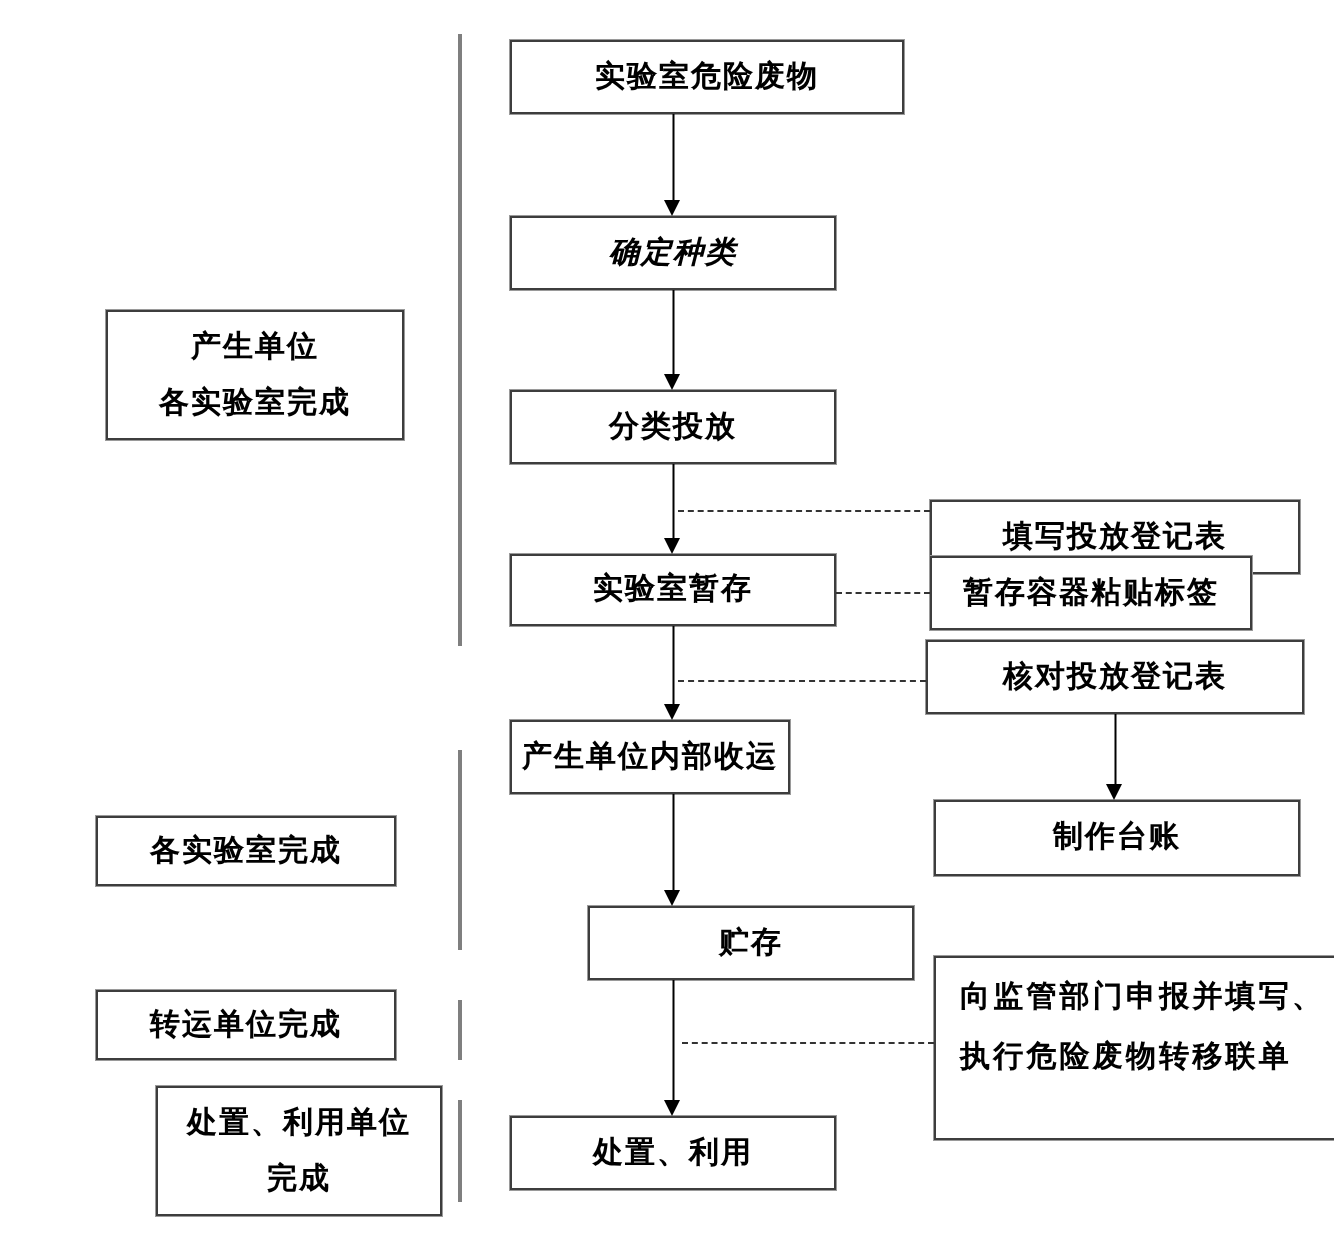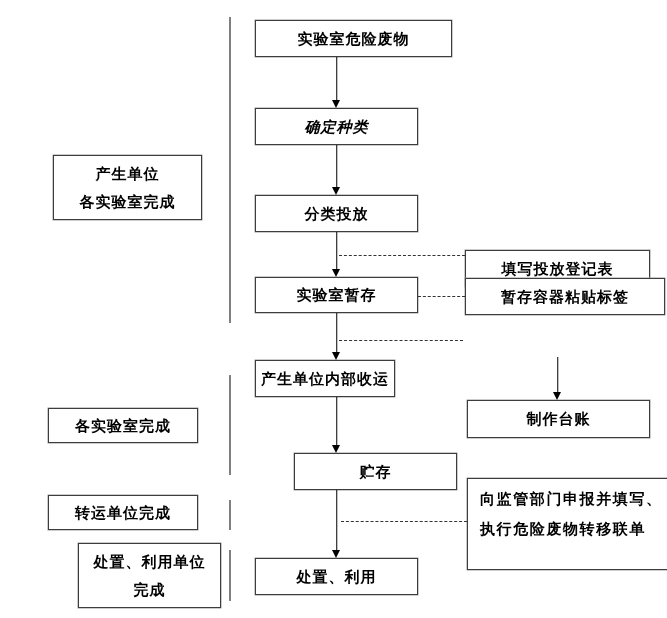--- a/index.html
+++ b/index.html
@@ -113,22 +113,25 @@
   <div class="box" style="left:255px; top:453px; width:163px; height:37px;margin-left:39px;">
     <span>贮存</span>
   </div>
   <div class="box" style="left:255px; top:558px; width:163px; height:37px;">
     <span>处置、利用</span>
   </div>
 
   <div class="box" style="left:465px; top:238px; width:185px; height:37px;margin-top:12px;">
     <span>填写投放登记表</span>
   </div>
-  <div class="box" style="left:465px; top:278px; width:200px; height:37px;">
+  <div class="box" style="left:465px; top:278px; width:161px; height:37px;">
     <span>暂存容器粘贴标签</span>
+  </div>
+  <div class="box" style="left:463px; top:320px; width:189px; height:37px;">
+    <span>核对投放登记表</span>
   </div>
   <div class="box" style="left:467px; top:400px; width:183px; height:38px;">
     <span>制作台账</span>
   </div>
   <div class="box note-big" style="left:467px; top:478px; width:219px; height:92px;">
     <span>向监管部门申报并填写、执行危险废物转移联单</span>
   </div>
 
   <div class="arrow" style="left:332px; top:57px;  height:51px;">
       <div class="shaft"></div>

